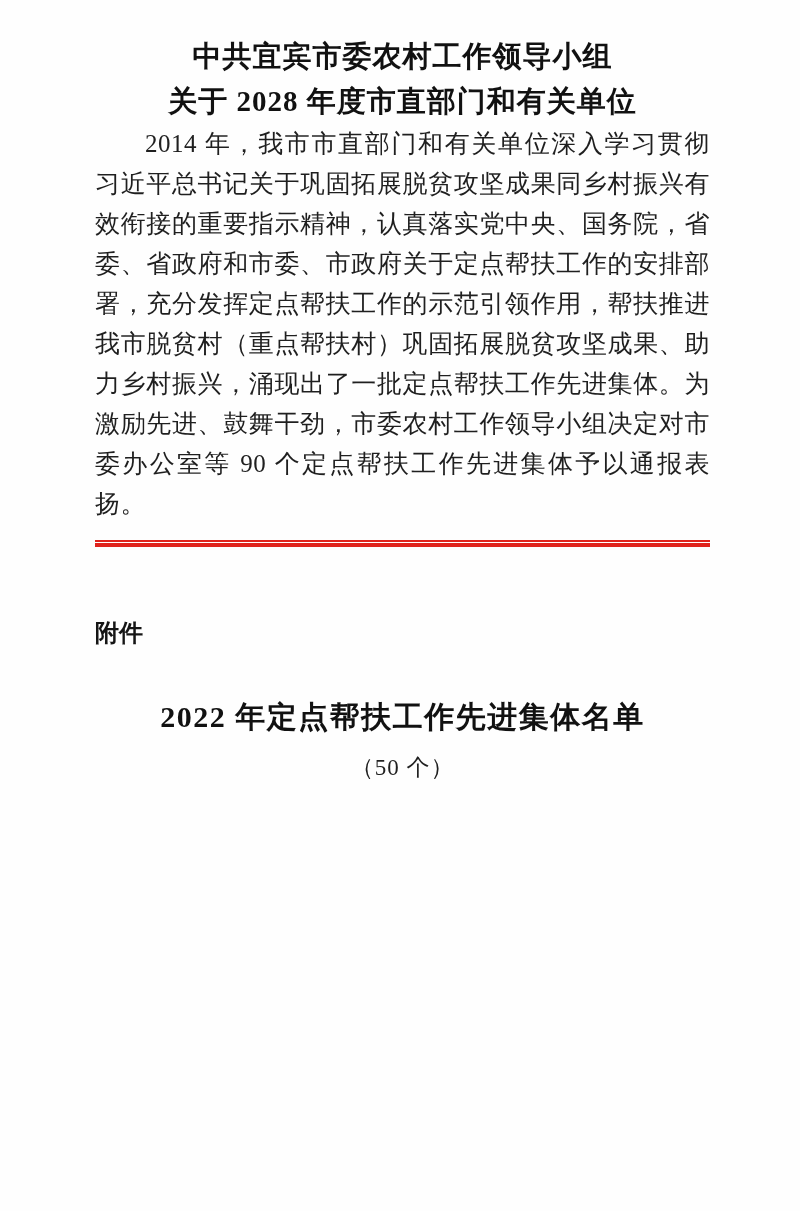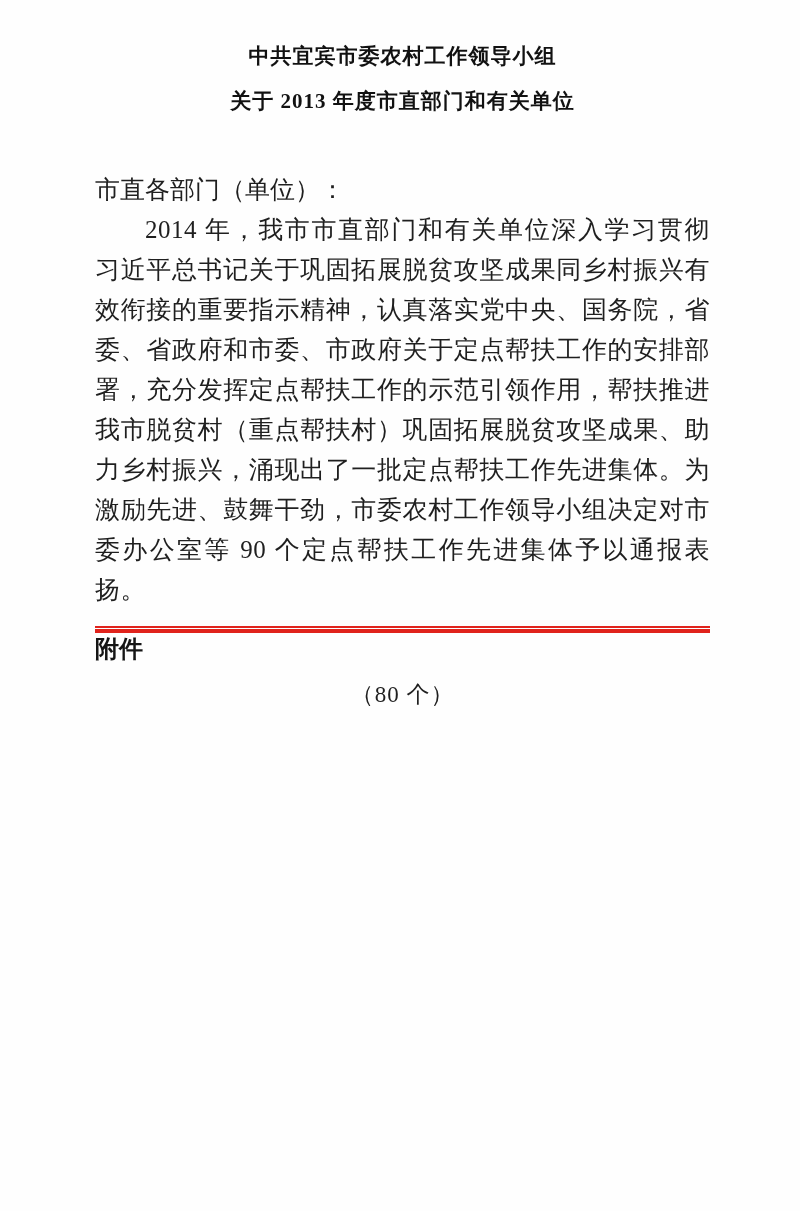--- a/index.html
+++ b/index.html
@@ -15,21 +15,21 @@
     margin: 0 auto;
     padding: 30px 90px 0 95px;
     background: #fefefe;
     color: #1f1f1f;
     font-family: "Liberation Serif", "DejaVu Serif", serif;
     overflow: hidden;
   }
   .doc-title {
     margin: 4px 0 0 0;
     text-align: center;
-    font-size: 21px;
+    font-size: 29px;
     font-weight: bold;
     line-height: 45px;
     letter-spacing: 1px;
     color: #111;
   }
   .salutation {
     margin: 46px 0 0 0;
     font-size: 25px;
     line-height: 40px;
   }
@@ -44,20 +44,21 @@
     text-indent: 2em;
   }
   .red-rule {
     margin-top: 16px;
     height: 1px;
     background: #ffffff;
     border-top: 2px solid #e0231c;
     border-bottom: 4px solid #e0231c;
   }
   .attachment-label {
+    margin-top: 70px;
     font-size: 24px;
     font-weight: bold;
     font-family: "Liberation Sans", "DejaVu Sans", sans-serif;
     color: #151515;
   }
   .attachment-title {
     margin: 48px 0 0 0;
     text-align: center;
     font-size: 30px;
     font-weight: bold;
@@ -74,32 +75,32 @@
     margin-top: 56px;
   }
 </style>
 </head>
 <body>
 
 <div class="page">
 
   <h1 class="doc-title">
     <div>中共宜宾市委农村工作领导小组</div>
-    <div>关于 2013 年度市直部门和有关单位</div>
+    <div>关于 2028 年度市直部门和有关单位</div>
   </h1>
 
-  <p class="salutation">市直各部门（单位）：</p>
 
   <p class="body-para indent">2014 年，我市市直部门和有关单位深入学习贯彻习近平总书记关于巩固拓展脱贫攻坚成果同乡村振兴有效衔接的重要指示精神，认真落实党中央、国务院，省委、省政府和市委、市政府关于定点帮扶工作的安排部署，充分发挥定点帮扶工作的示范引领作用，帮扶推进我市脱贫村（重点帮扶村）巩固拓展脱贫攻坚成果、助力乡村振兴，涌现出了一批定点帮扶工作先进集体。为激励先进、鼓舞干劲，市委农村工作领导小组决定对市委办公室等 90 个定点帮扶工作先进集体予以通报表扬。</p>
 
 
   <div class="red-rule"></div>
 
   <div class="attachment-label">附件</div>
 
+  <h2 class="attachment-title">2022 年定点帮扶工作先进集体名单</h2>
 
-  <div class="attachment-count">（80 个）</div>
+  <div class="attachment-count">（50 个）</div>
 
   <p class="body-para list-para">
     
   </p>
 
 </div>
 
 </body></html>

